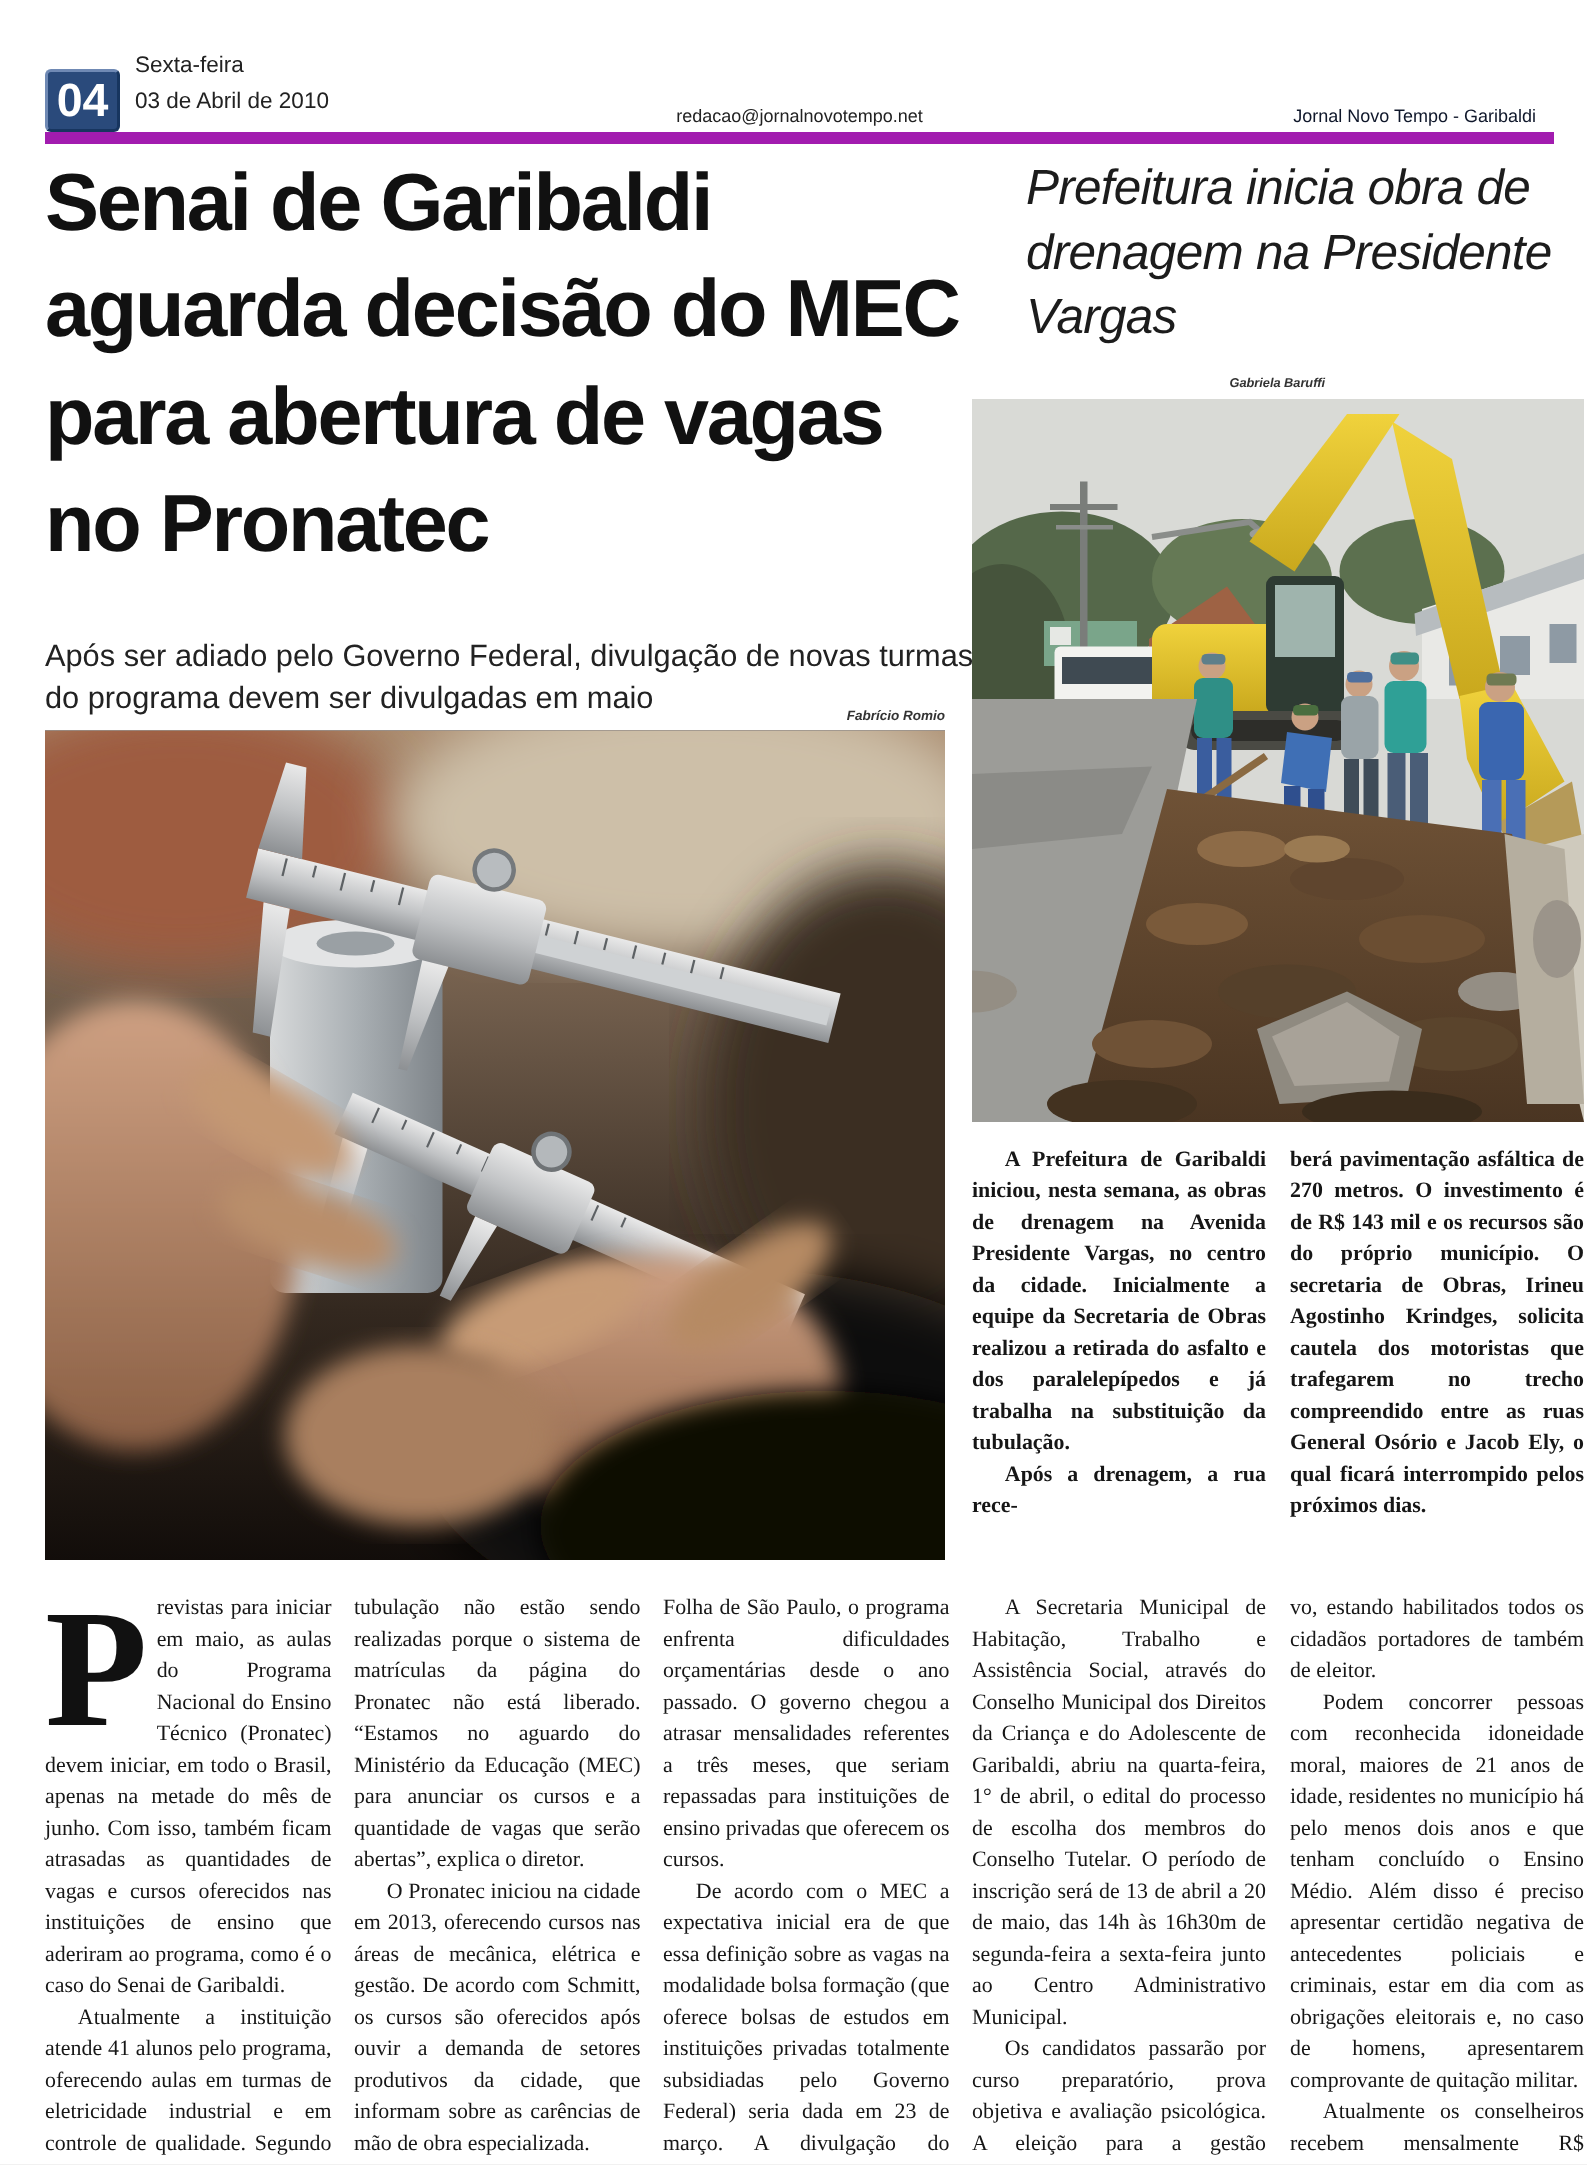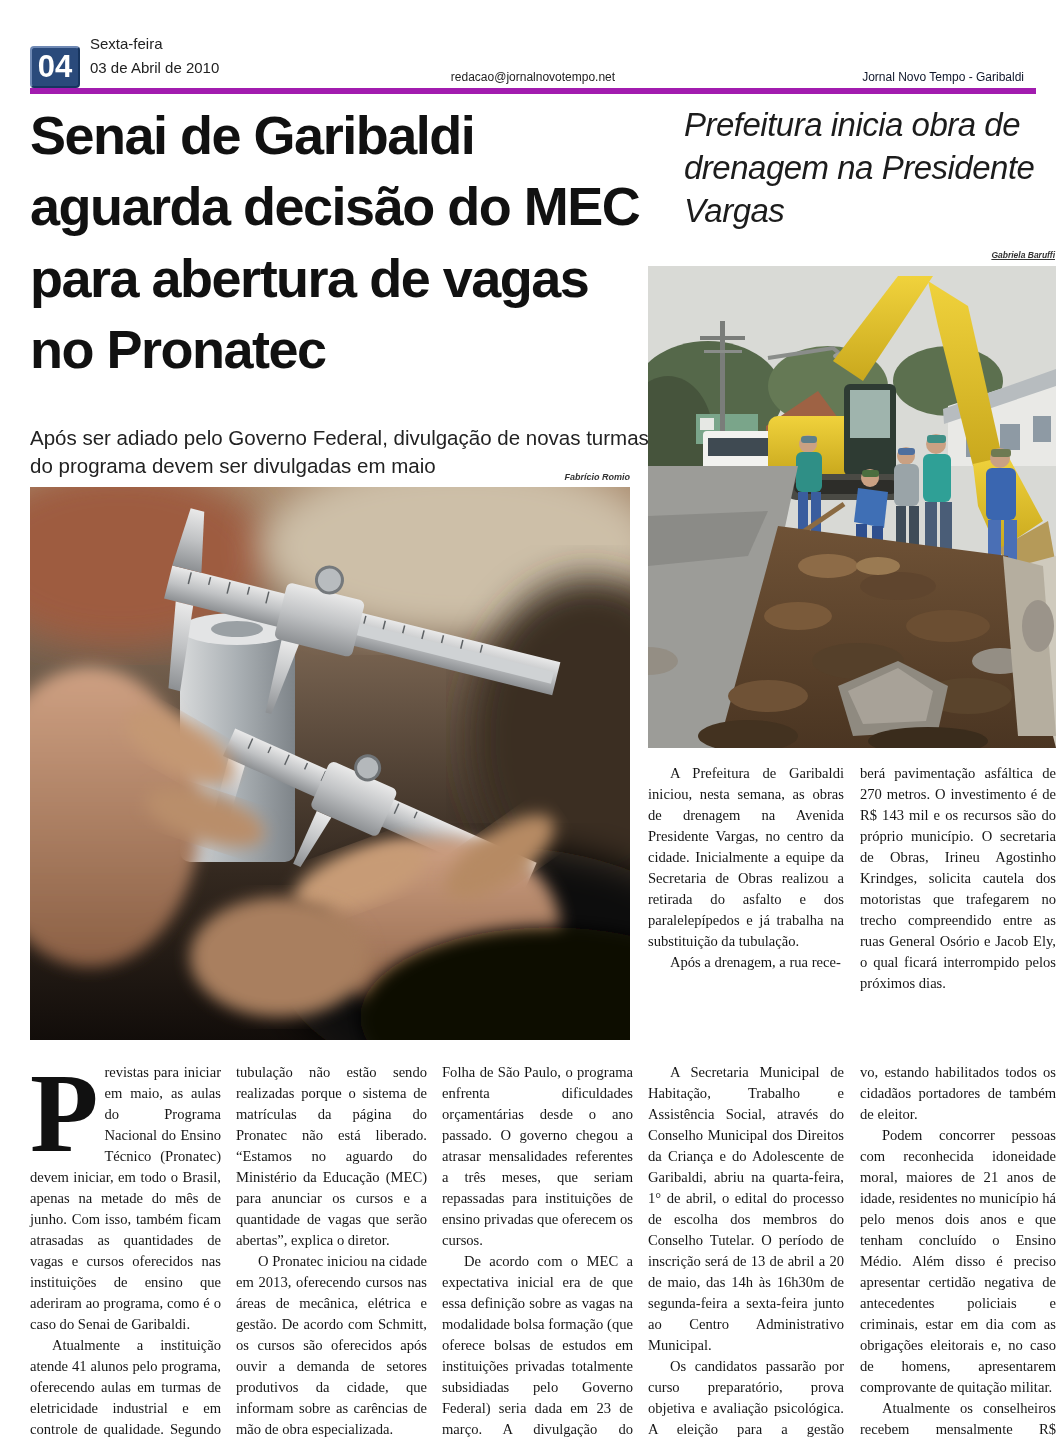--- a/index.html
+++ b/index.html
@@ -9,21 +9,21 @@
     margin:0 auto;
     background:#ffffff;
     font-family:"Liberation Serif", serif;
     color:#1a1a1a;
     overflow:hidden;
   }
 
   
   .header{
     position:absolute;top:46px;left:30px;width:1006px;height:42px;
-    border-bottom:6px solid #a21caf;
+    border-bottom:8px solid #a21caf;
     display:flex;align-items:flex-end;
     font-family:"Liberation Sans", sans-serif;
   }
   .pagenum{
     width:50px;height:42px;
     background:#2a4a7b;
     border:2px solid #6f89b4;border-right-color:#17355f;border-bottom-color:#17355f;
     border-radius:4px;
     color:#ffffff;font-size:31px;font-weight:bold;
     display:flex;align-items:center;justify-content:center;
@@ -68,43 +68,43 @@
 
   
   .headline-right{
     position:absolute;left:648px;top:104px;width:400px;
     font-family:"Liberation Sans", sans-serif;
     font-style:italic;font-size:33px;line-height:1.3;
     letter-spacing:-0.5px;color:#1c1c1c;margin-left:36px;
   }
   .credit-right{
     position:absolute;left:648px;top:250px;width:407px;
-    text-align:right;
-    font-family:"Liberation Sans", sans-serif;
-    font-style:italic;font-weight:bold;font-size:8.5px;color:#333;text-decoration:underline;
+    text-align:center;
+    font-family:"Liberation Sans", sans-serif;
+    font-style:italic;font-weight:bold;font-size:8.5px;color:#333;
   }
   .photo-excavator{
     position:absolute;left:648px;top:266px;width:408px;height:482px;
     overflow:hidden;background:#d8d9d5;
   }
   .headline-right2{
     position:absolute;left:648px;top:970px;width:380px;
     font-family:"Liberation Sans", sans-serif;
     font-style:italic;font-size:29px;line-height:1.32;
     letter-spacing:-0.5px;color:#1c1c1c;
   }
 
   
   .cols{position:absolute;display:flex;}
   .col{font-size:14.6px;line-height:1.44;text-align:justify;color:#161616;}
   .col p{margin:0;text-indent:1.5em;}
   .col p.noindent{text-indent:0;}
   .cols-main{left:30px;top:1062px;width:604px;gap:15px;}
   .cols-main .col{width:191px;}
-  .cols-right{left:648px;top:763px;width:408px;gap:16px;}
+  .cols-right{left:648px;top:763px;width:408px;gap:16px;font-weight:bold;}
   .cols-right .col{width:196px;}
   .cols-right2{left:648px;top:1062px;width:408px;gap:16px;}
   .cols-right2 .col{width:196px;}
 
   .dropcap{
     float:left;
     font-family:"Liberation Serif", serif;
     font-weight:bold;
     font-size:112px;line-height:0.78;
     padding:8px 6px 0 0;

